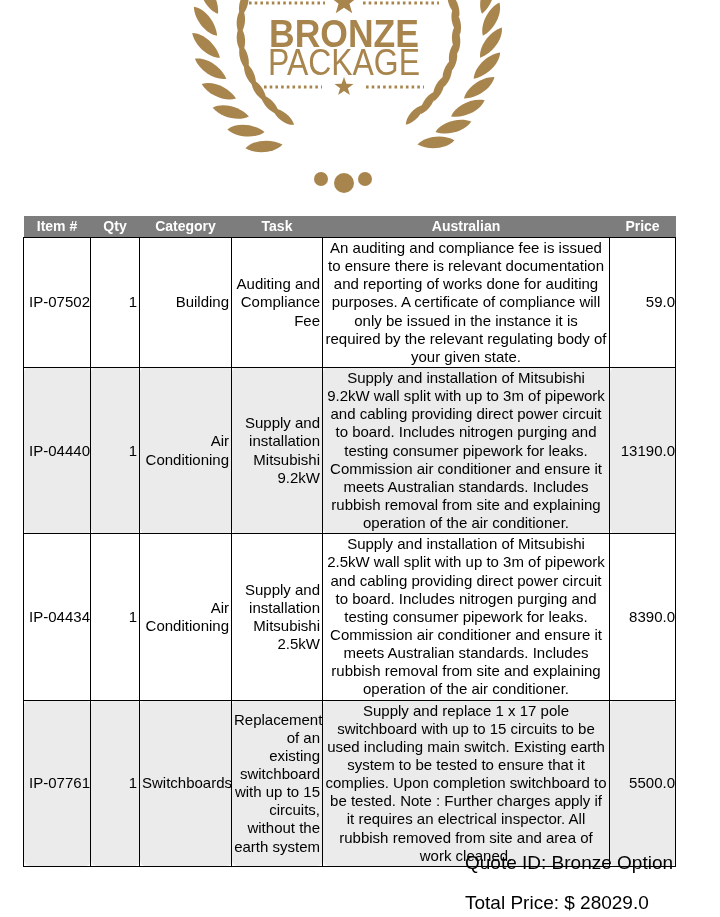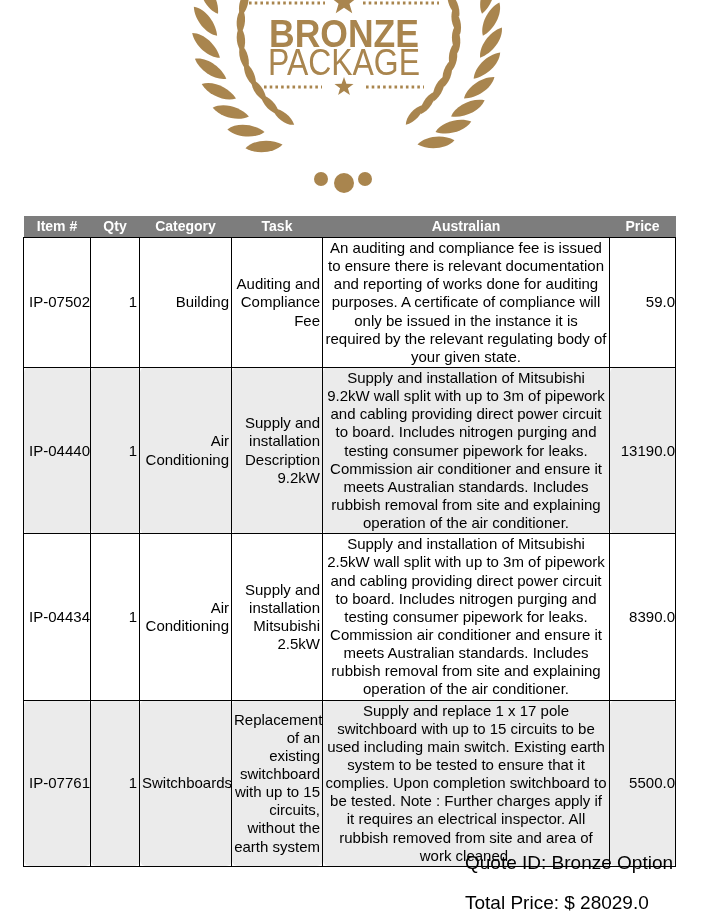--- a/index.html
+++ b/index.html
@@ -191,21 +191,21 @@
       <td>1</td>
       <td>Building</td>
       <td>Auditing and Compliance Fee</td>
       <td class="desc">An auditing and compliance fee is issued to ensure there is relevant documentation and reporting of works done for auditing purposes. A certificate of compliance will only be issued in the instance it is required by the relevant regulating body of your given state.</td>
       <td class="tight">59.0</td>
     </tr>
     <tr class="alt">
       <td class="tight">IP-04440</td>
       <td>1</td>
       <td>Air Conditioning</td>
-      <td>Supply and installation Description 9.2kW</td>
+      <td>Supply and installation Mitsubishi 9.2kW</td>
       <td class="desc">Supply and installation of Mitsubishi 9.2kW wall split with up to 3m of pipework and cabling providing direct power circuit to board. Includes nitrogen purging and testing consumer pipework for leaks. Commission air conditioner and ensure it meets Australian standards. Includes rubbish removal from site and explaining operation of the air conditioner.</td>
       <td class="tight">13190.0</td>
     </tr>
     <tr>
       <td class="tight">IP-04434</td>
       <td>1</td>
       <td>Air Conditioning</td>
       <td>Supply and installation Mitsubishi 2.5kW</td>
       <td class="desc">Supply and installation of Mitsubishi 2.5kW wall split with up to 3m of pipework and cabling providing direct power circuit to board. Includes nitrogen purging and testing consumer pipework for leaks. Commission air conditioner and ensure it meets Australian standards. Includes rubbish removal from site and explaining operation of the air conditioner.</td>
       <td class="tight">8390.0</td>

